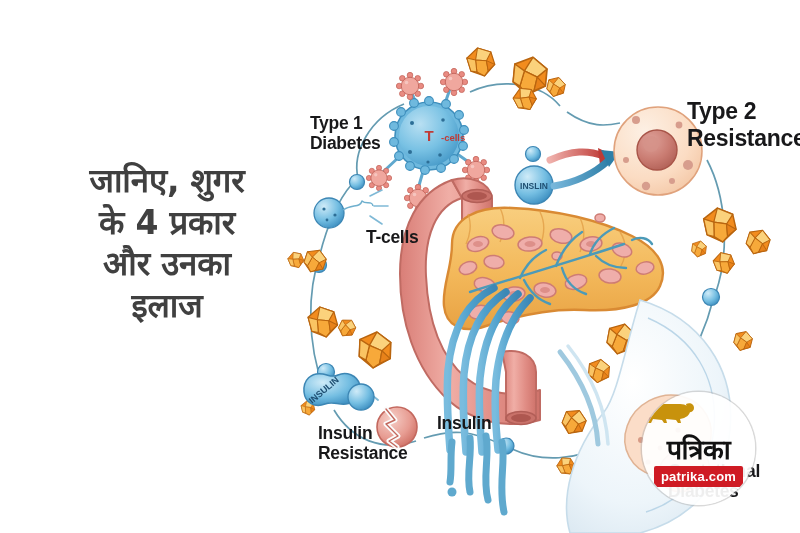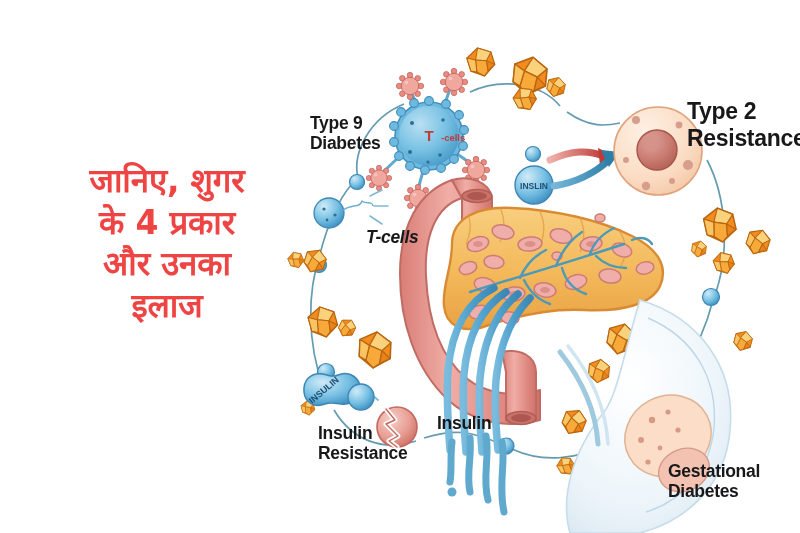--- a/index.html
+++ b/index.html
@@ -17,36 +17,36 @@
   .headline{
     position:absolute;
     left:36px; top:160px;
     width:262px;
     text-align:center;
     font-family:"DejaVu Sans","Liberation Sans",sans-serif;
     font-weight:bold;
     font-size:33px;
     line-height:1.26;
     letter-spacing:-0.2px;
-    color:#ef4444;
+    color:#404040;
     white-space:pre-line;
   }
 
   
   .dlabel{
     position:absolute;
     font-family:"Liberation Sans","DejaVu Sans",sans-serif;
     font-weight:bold;
     color:#18181a;
     line-height:1.16;
     white-space:pre-line;
     letter-spacing:-0.3px;
   }
   .lbl-type1{left:310px;top:113px;font-size:17.5px;}
-  .lbl-tcells{left:366px;top:227px;font-size:17.5px;font-style:italic;}
+  .lbl-tcells{left:366px;top:227px;font-size:17.5px;}
   .lbl-type2{left:687px;top:98px;font-size:23px;}
   .lbl-insulin{left:437px;top:413px;font-size:17.5px;}
   .lbl-insres{left:318px;top:423px;font-size:17.5px;}
   .lbl-gest{left:668px;top:461px;font-size:17.5px;z-index:3;}
 
   
   .watermark{
     position:absolute;
     left:642px; top:392px;
     width:113px; height:113px;
@@ -427,25 +427,42 @@
         </g>
       </g>
     </g>
   </svg>
 
   <div class="headline">जानिए, शुगर
 के 4 प्रकार
 और उनका
 इलाज</div>
 
-  <div class="dlabel lbl-type1">Type 9
+  <div class="dlabel lbl-type1">Type 1
 Diabetes</div>
   <div class="dlabel lbl-tcells">T-cells</div>
   <div class="dlabel lbl-type2">Type 2
 Resistance</div>
   <div class="dlabel lbl-insulin">Insulin</div>
   <div class="dlabel lbl-insres">Insulin
 Resistance</div>
   <div class="dlabel lbl-gest">Gestational
 Diabetes</div>
 
+  <div class="watermark">
+    <div class="wm-lion">
+      <svg width="54" height="28" viewBox="0 0 54 28" aria-hidden="true">
+        <g fill="#C8920C">
+          <path d="M12,7 C8,7 5,10 5,14 C5,16 6,18 8,19 L6,24 L9,24 L11,20
+                   L20,21 L22,24 L25,24 L24,20 L34,21 L36,24 L39,24 L38,20
+                   C44,19 48,16 48,12 C48,8 44,5 38,5 L22,5
+                   C20,3 17,2 14,3 C12,4 12,5 12,7 Z"></path>
+          <path d="M6,12 C2,12 0,15 1,18 C2,20 5,20 7,18 Z"></path>
+          <circle cx="10" cy="10" r="1.5" fill="#7A5706"></circle>
+          <path d="M44,5 C48,3 52,5 52,9 C52,12 49,14 46,13 Z"></path>
+        </g>
+      </svg>
+    </div>
+    <div class="wm-brand">पत्रिका</div>
+    <div class="wm-bar">patrika.com</div>
+  </div>
 
 </div>
 
 </body></html>

